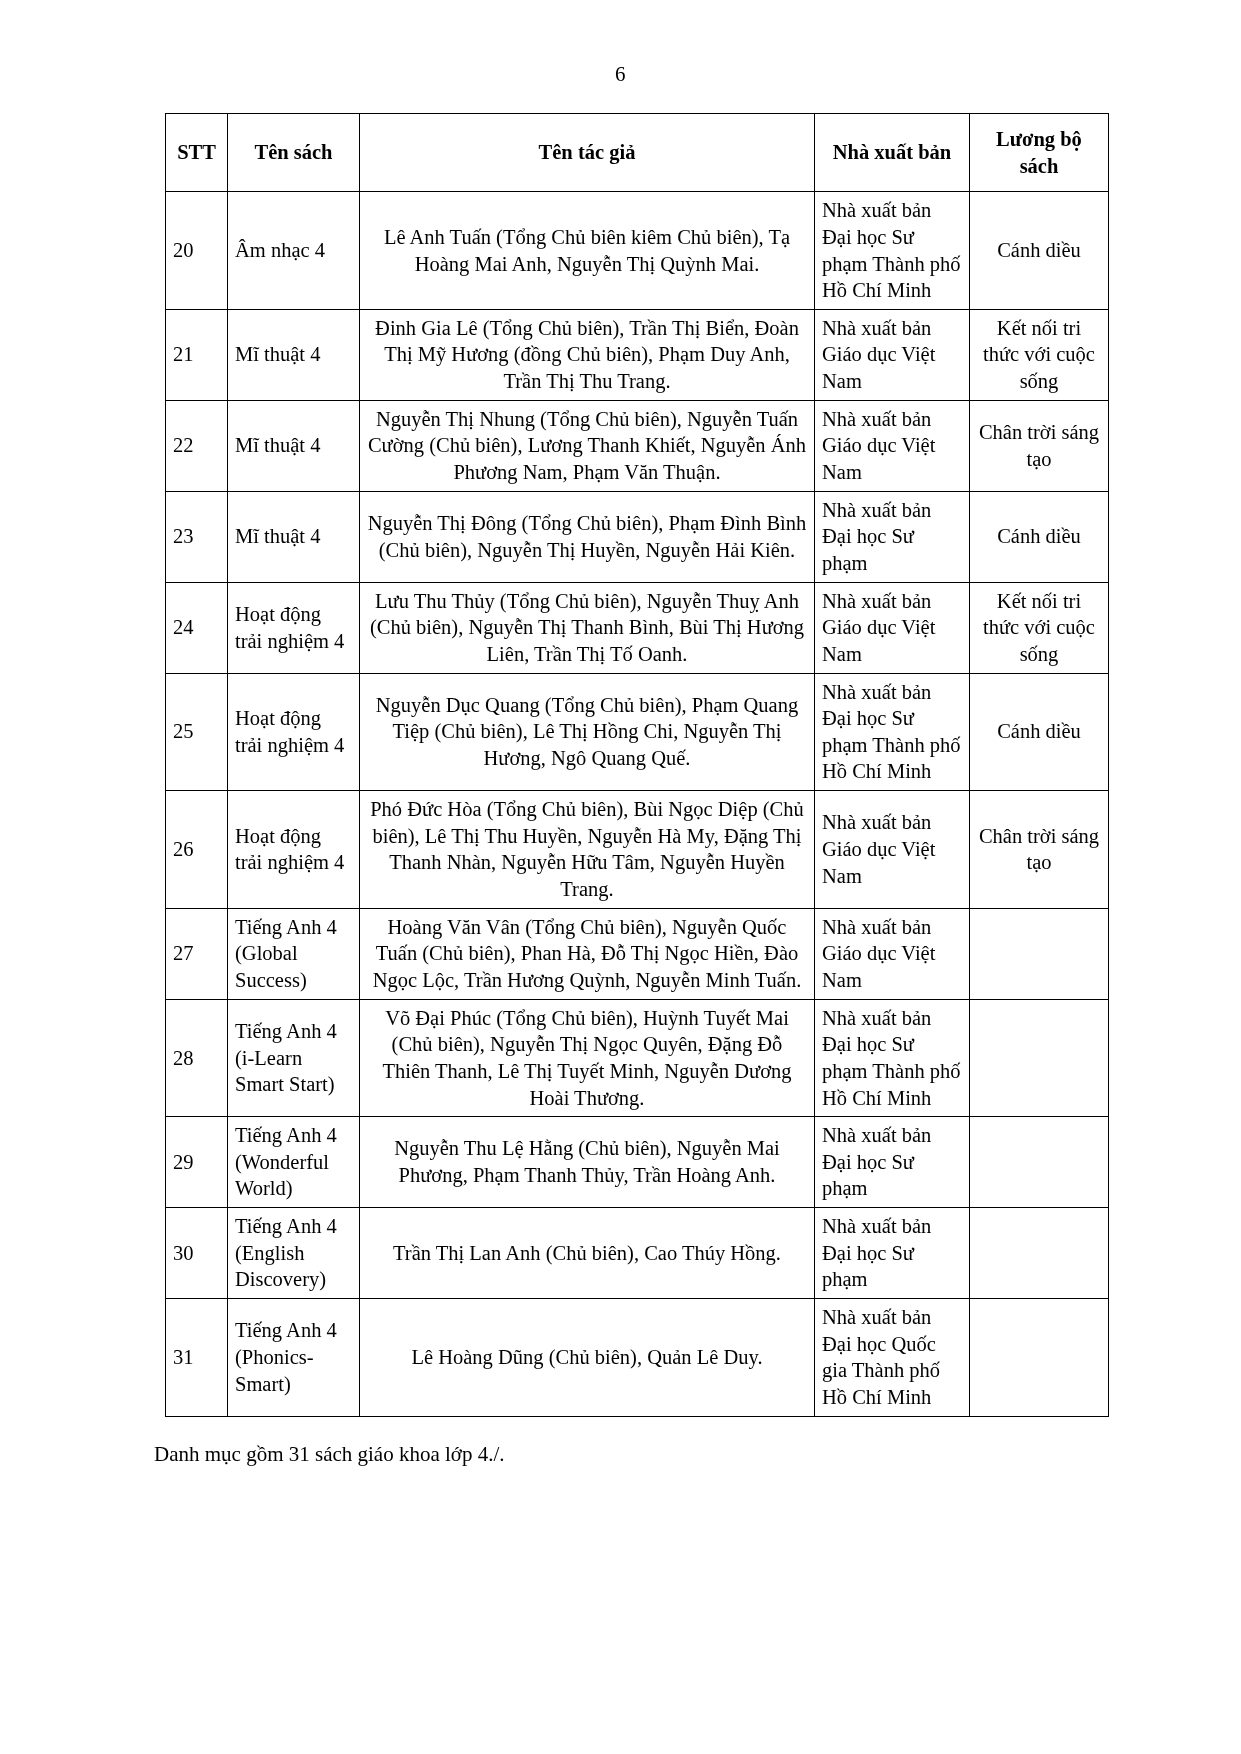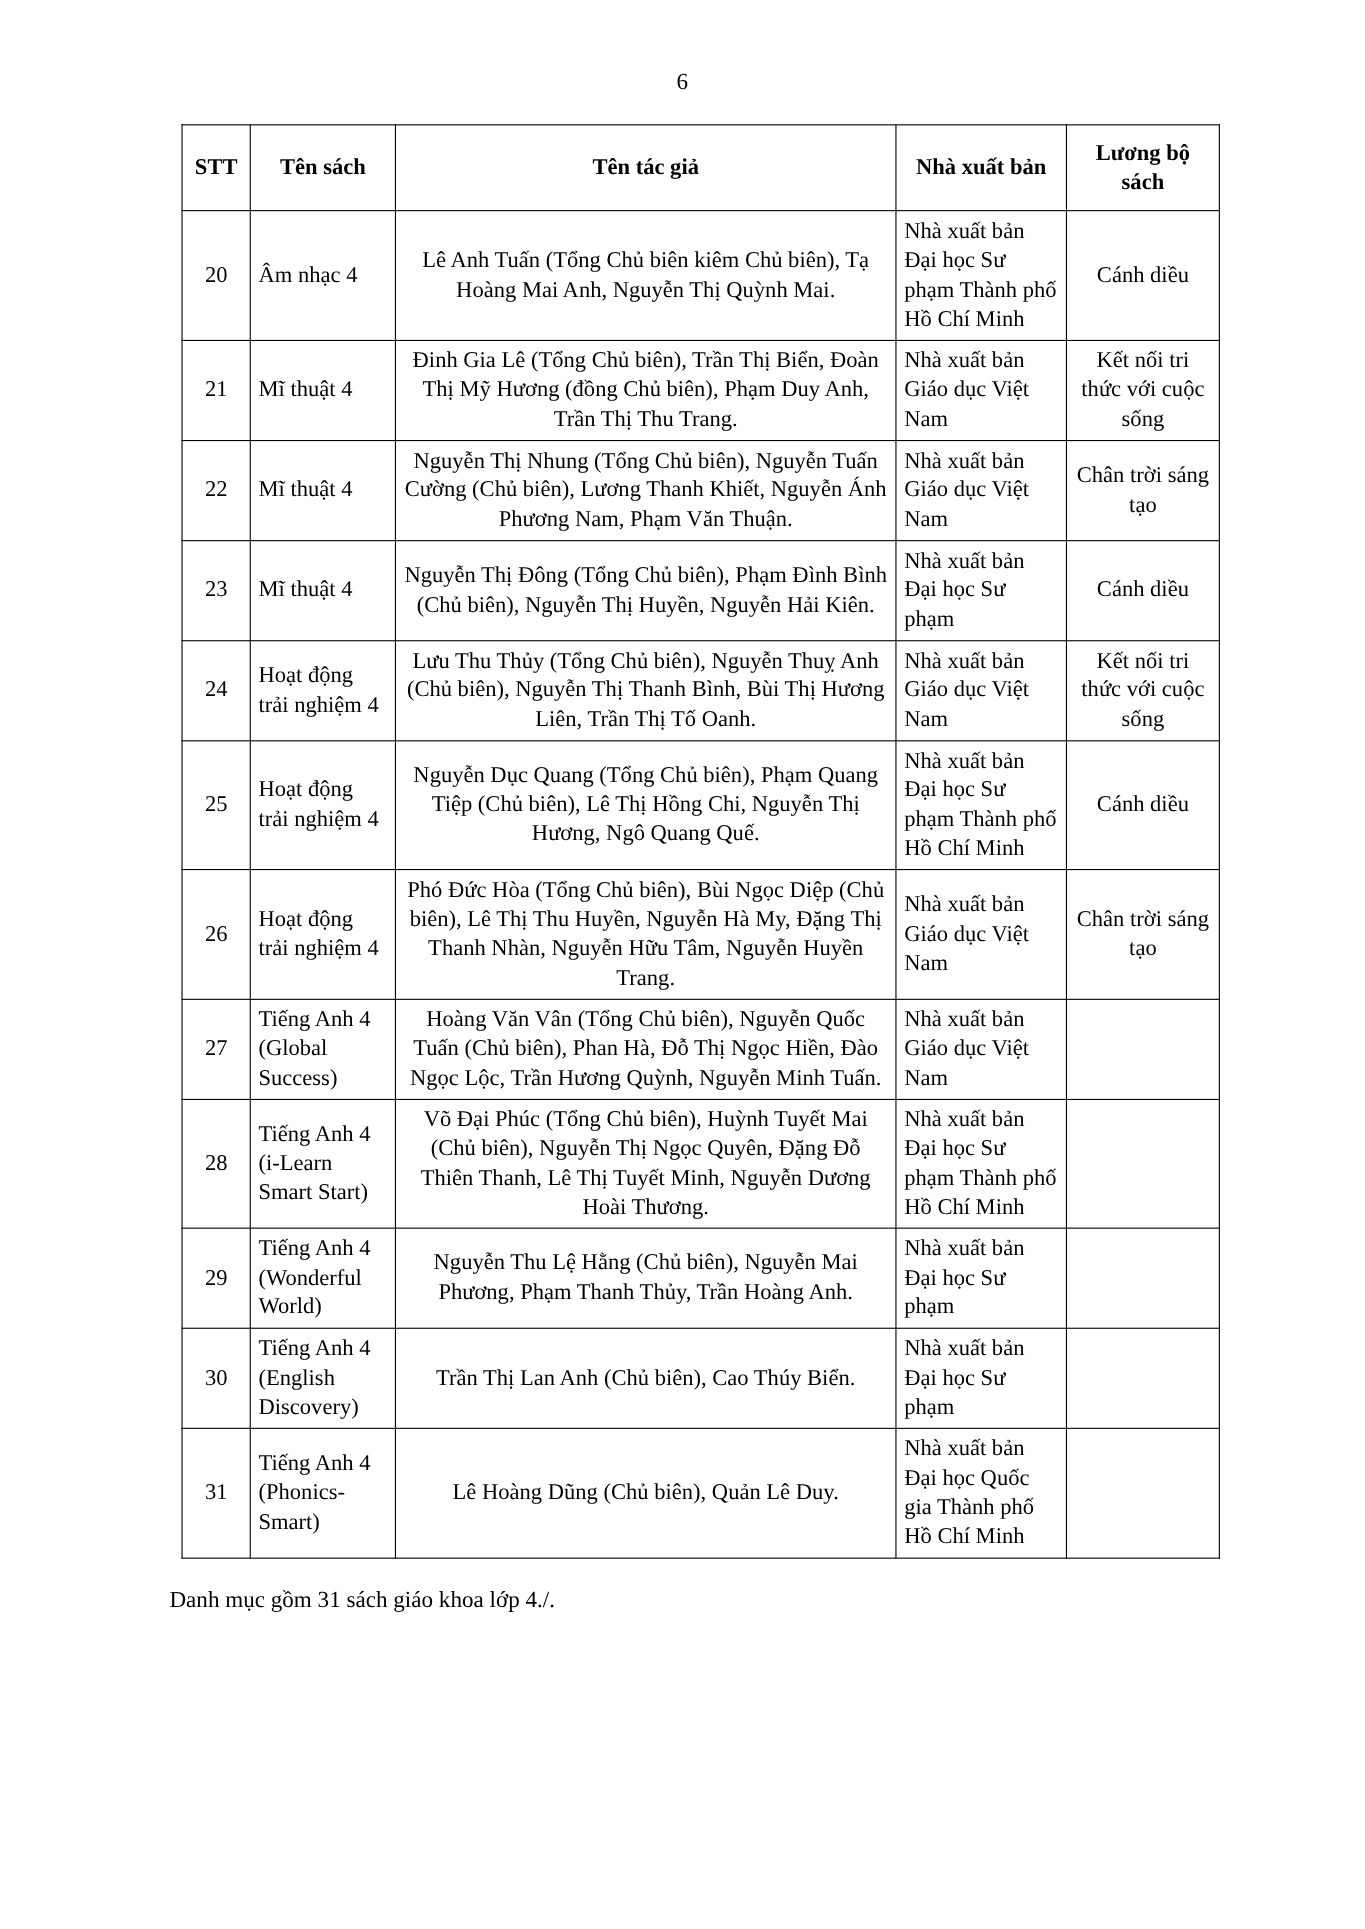--- a/index.html
+++ b/index.html
@@ -51,21 +51,21 @@
     padding-top: 12px;
     padding-bottom: 12px;
     font-size: 20.5px;
   }
   col.c-stt    { width: 62px; }
   col.c-ten    { width: 132px; }
   col.c-tg     { width: 455px; }
   col.c-nxb    { width: 155px; }
   col.c-bo     { width: 139px; }
 
-  td.stt { text-align: center; }
+  td.stt { text-align: left; }
   td.ten { text-align: left; }
   td.tg  { text-align: center; }
   td.nxb { }
   td.bo  { text-align: center; }
 
   .footnote {
     margin: 25px 148px 0 148px;
     font-size: 21px;
     padding-left: 6px;
   }
@@ -162,21 +162,21 @@
           <tr>
             <td class="stt">29</td>
             <td class="ten">Tiếng Anh 4 (Wonderful World)</td>
             <td class="tg">Nguyễn Thu Lệ Hằng (Chủ biên), Nguyễn Mai Phương, Phạm Thanh Thủy, Trần Hoàng Anh.</td>
             <td class="nxb">Nhà xuất bản Đại học Sư phạm</td>
             <td class="bo"></td>
           </tr>
           <tr>
             <td class="stt">30</td>
             <td class="ten">Tiếng Anh 4 (English Discovery)</td>
-            <td class="tg">Trần Thị Lan Anh (Chủ biên), Cao Thúy Biển.</td>
+            <td class="tg">Trần Thị Lan Anh (Chủ biên), Cao Thúy Hồng.</td>
             <td class="nxb">Nhà xuất bản Đại học Sư phạm</td>
             <td class="bo"></td>
           </tr>
           <tr>
             <td class="stt">31</td>
             <td class="ten">Tiếng Anh 4 (Phonics-Smart)</td>
             <td class="tg">Lê Hoàng Dũng (Chủ biên), Quản Lê Duy.</td>
             <td class="nxb">Nhà xuất bản Đại học Quốc gia Thành phố Hồ Chí Minh</td>
             <td class="bo"></td>
           </tr>

